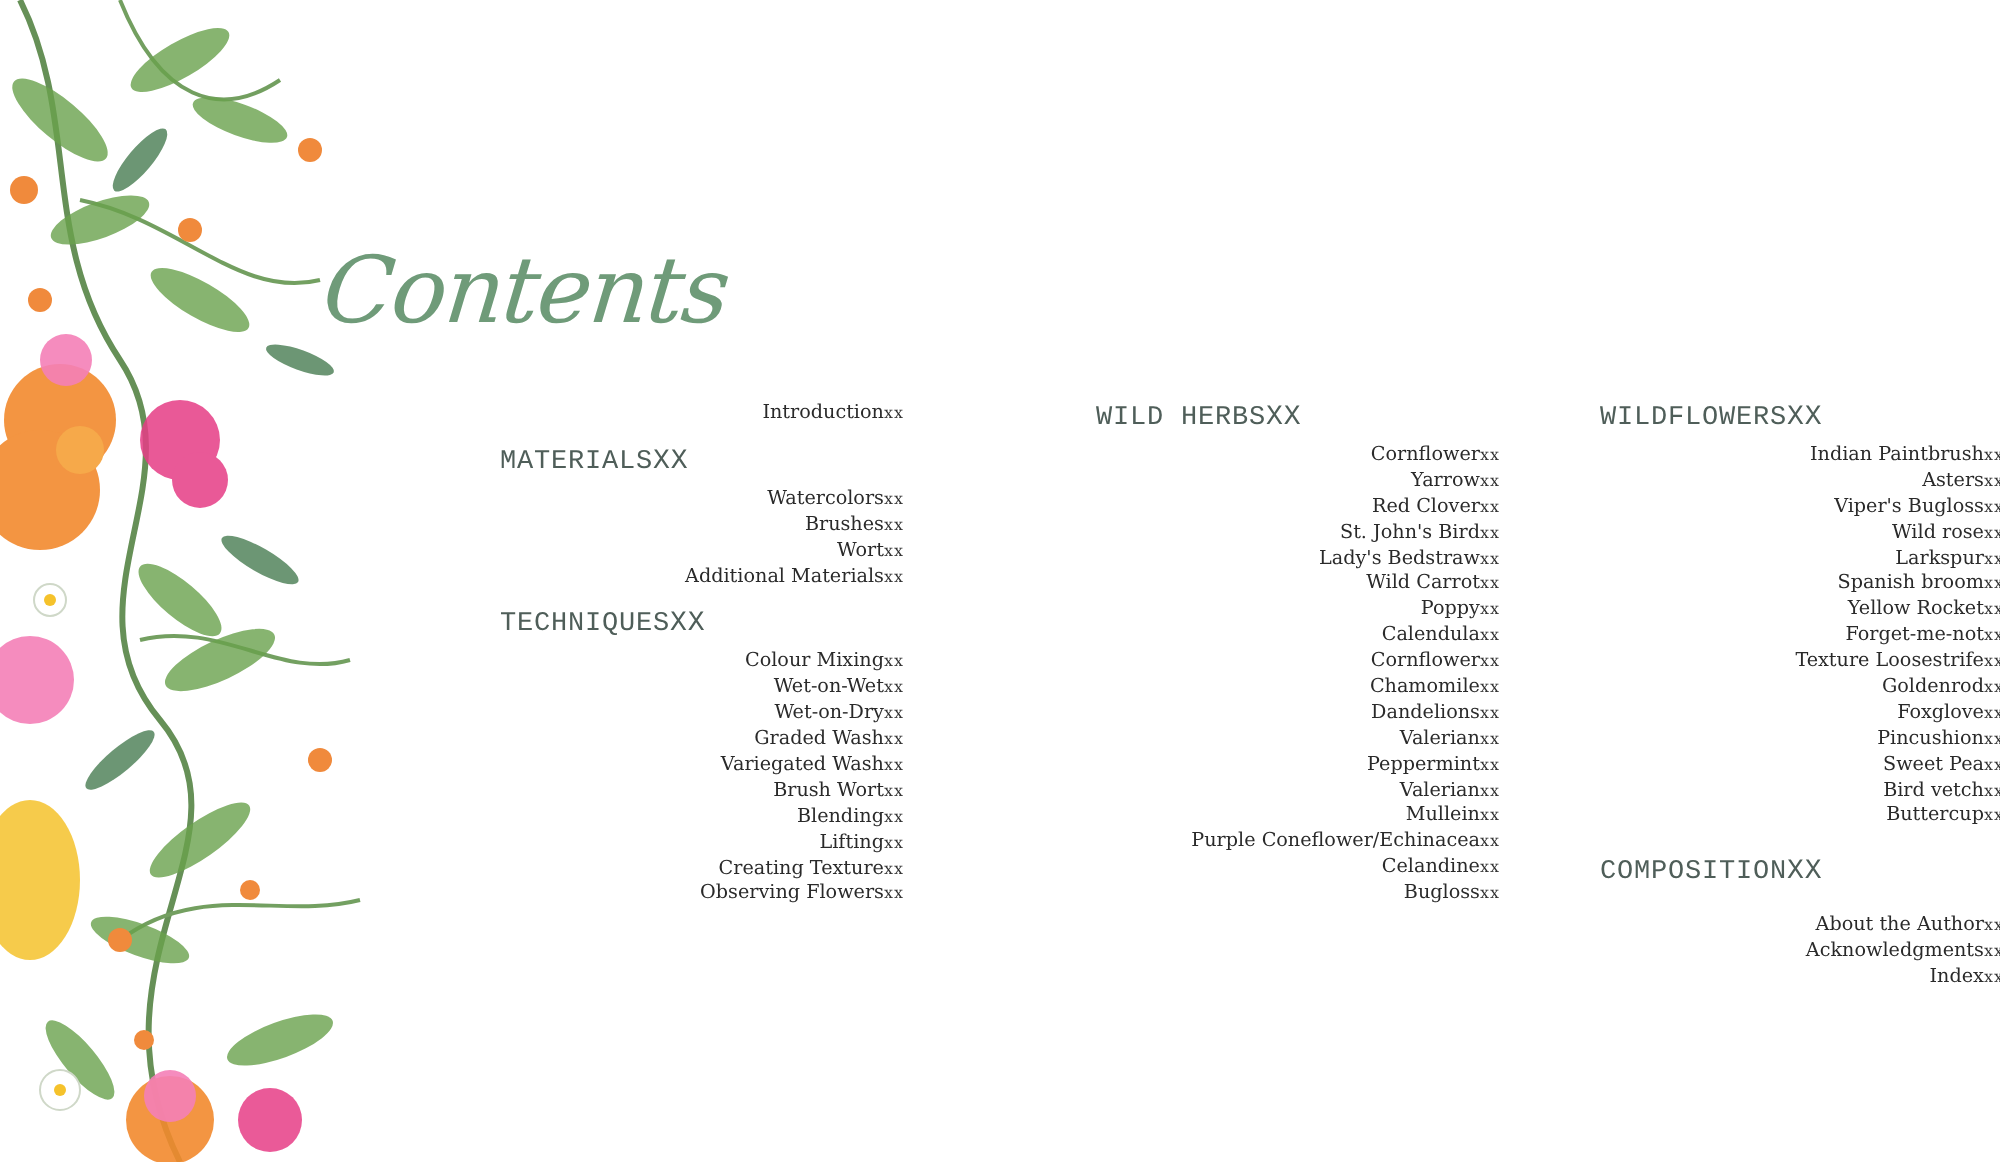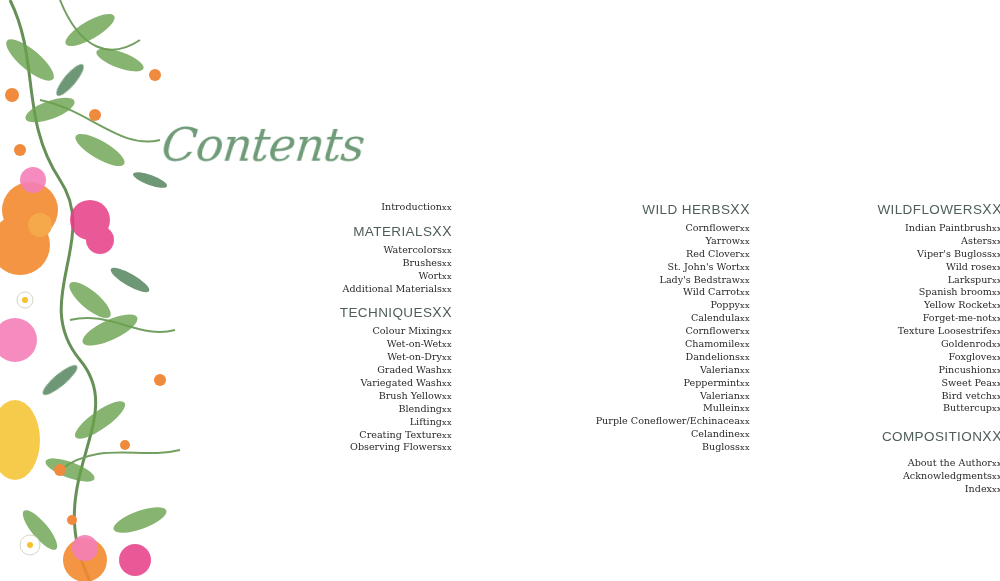--- a/index.html
+++ b/index.html
@@ -7,21 +7,21 @@
          font-family:"DejaVu Serif", serif; color:#2a2a2a; }
   .floral { position:absolute; left:0; top:0; width:210px; height:581px; }
   .title { position:absolute; left:162px; top:118px; font-family:"DejaVu Serif", serif; font-style:italic;
            font-size:46px; color:#6f9b79; letter-spacing:-1px; transform:skewX(-6deg); }
   .col { position:absolute; }
   .col1 { left:250px; top:201px; width:202px; }
   .col2 { left:548px; top:201px; width:202px; }
   .col3 { left:800px; top:201px; width:202px; }
   .row { display:flex; justify-content:flex-end; align-items:baseline; font-size:9.6px; line-height:12.9px; height:12.9px; }
   .row .pg { font-size:8px; letter-spacing:0.5px; color:#333; }
-  .head { display:flex; justify-content:flex-end; align-items:baseline; font-family:Liberation Sans, sans-serif;
+  .head { display:flex; justify-content:flex-start; align-items:baseline; font-family:Liberation Mono, monospace;
           font-size:13.5px; color:#4f5e59; letter-spacing:0.4px; font-weight:300; height:19px; margin-bottom:2px; }
   .head .pg { font-size:14px; letter-spacing:0.5px; color:#4f5e59; }
   .gap { height:9px; }
   .gap-sm { height:8px; }
 </style>
 </head>
 <body>
 
 <svg class="floral" viewBox="0 0 210 581" xmlns="http://www.w3.org/2000/svg">
   <g opacity="0.85">
@@ -149,21 +149,21 @@
       </div>
     <div class="row">
         <span>Graded Wash</span>
         <span class="pg">xx</span>
       </div>
     <div class="row">
         <span>Variegated Wash</span>
         <span class="pg">xx</span>
       </div>
     <div class="row">
-        <span>Brush Yellow</span>
+        <span>Brush Wort</span>
         <span class="pg">xx</span>
       </div>
     <div class="row">
         <span>Blending</span>
         <span class="pg">xx</span>
       </div>
     <div class="row">
         <span>Lifting</span>
         <span class="pg">xx</span>
       </div>
@@ -190,21 +190,21 @@
       </div>
     <div class="row">
         <span>Yarrow</span>
         <span class="pg">xx</span>
       </div>
     <div class="row">
         <span>Red Clover</span>
         <span class="pg">xx</span>
       </div>
     <div class="row">
-        <span>St. John's Wort</span>
+        <span>St. John's Bird</span>
         <span class="pg">xx</span>
       </div>
     <div class="row">
         <span>Lady's Bedstraw</span>
         <span class="pg">xx</span>
       </div>
     <div class="row">
         <span>Wild Carrot</span>
         <span class="pg">xx</span>
       </div>

